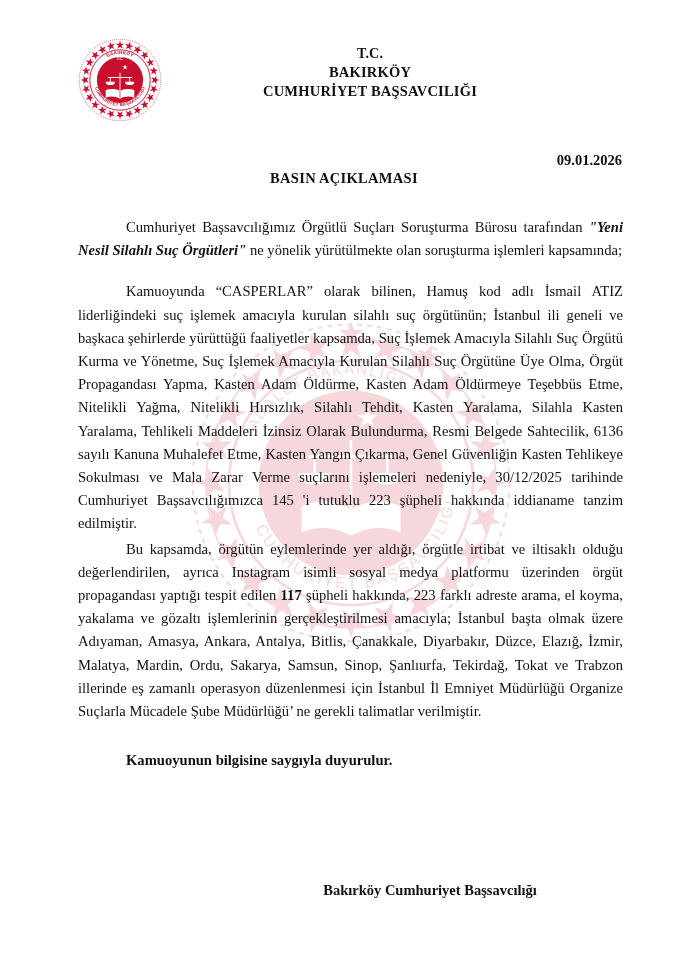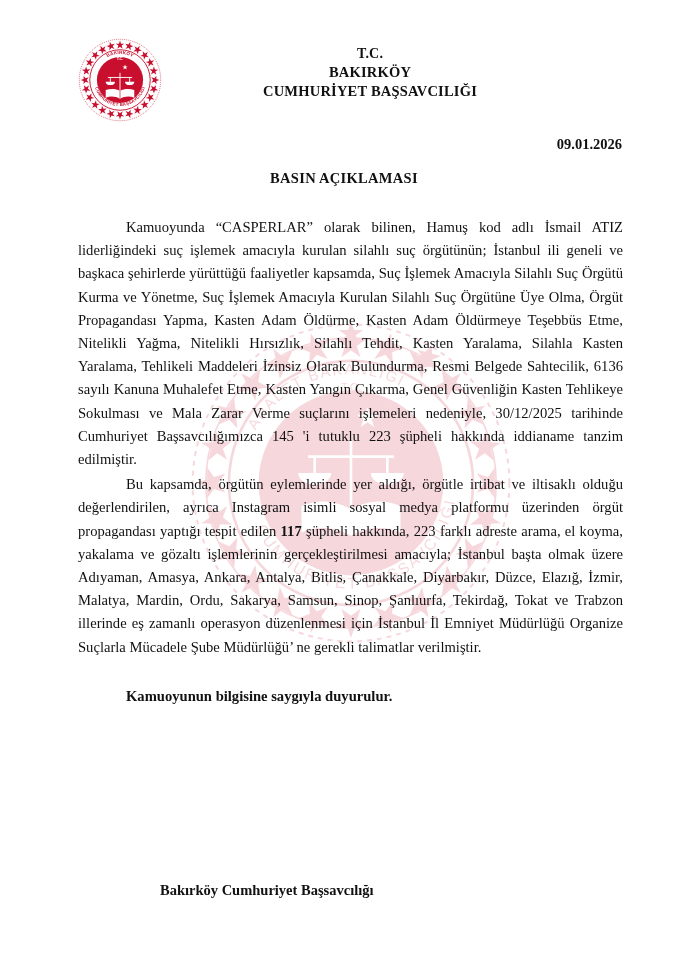--- a/index.html
+++ b/index.html
@@ -58,21 +58,21 @@
     letter-spacing: 0.2px;
   }
   .header-titles .line1 { font-size: 14px; }
   .header-titles .line2 { font-size: 14.5px; }
   .header-titles .line3 { font-size: 14.5px; }
 
   
   .date {
     position: absolute;
     right: 78px;
-    top: 136px;
+    top: 152px;
     font-weight: bold;
     font-size: 14.5px;
     z-index: 2;
   }
 
   
   .doc-title {
     position: absolute;
     left: 0;
     top: 170px;
@@ -108,21 +108,21 @@
   b.q { font-weight: bold; font-style: italic; }
   b.num { font-weight: bold; }
 
   
   .signature {
     position: absolute;
     left: 0;
     top: 882px;
     width: 700px;
     z-index: 2;
-    text-align: left;
+    text-align: center;
     font-weight: bold;
     font-size: 14.5px;
   }
   .signature .inner {
     display: inline-block;
     margin-left: 160px;
   }
 </style>
 </head>
 <body>
@@ -282,20 +282,21 @@
       <div class="line3">CUMHURİYET BAŞSAVCILIĞI</div>
     </div>
   </div>
 
   <div class="date">09.01.2026</div>
 
   <div class="doc-title">BASIN AÇIKLAMASI</div>
 
   <div class="body-text">
 
+    <p class="para"><span>Cumhuriyet Başsavcılığımız Örgütlü Suçları Soruşturma Bürosu tarafından </span><b class="q">"Yeni Nesil Silahlı Suç Örgütleri"</b><span> ne yönelik yürütülmekte olan soruşturma işlemleri kapsamında;</span></p>
 
     <p class="para">Kamuoyunda  “CASPERLAR”  olarak bilinen, Hamuş kod adlı İsmail ATIZ liderliğindeki suç işlemek amacıyla kurulan silahlı suç örgütünün; İstanbul ili geneli ve başkaca şehirlerde yürüttüğü faaliyetler kapsamda, Suç İşlemek Amacıyla Silahlı Suç Örgütü Kurma ve Yönetme, Suç İşlemek Amacıyla Kurulan Silahlı Suç Örgütüne Üye Olma, Örgüt Propagandası Yapma, Kasten Adam Öldürme, Kasten Adam Öldürmeye Teşebbüs Etme, Nitelikli Yağma, Nitelikli Hırsızlık, Silahlı Tehdit, Kasten Yaralama, Silahla Kasten Yaralama, Tehlikeli Maddeleri İzinsiz Olarak Bulundurma, Resmi Belgede Sahtecilik, 6136 sayılı Kanuna Muhalefet Etme, Kasten Yangın Çıkarma, Genel Güvenliğin Kasten Tehlikeye Sokulması ve Mala Zarar Verme  suçlarını işlemeleri nedeniyle, 30/12/2025 tarihinde Cumhuriyet Başsavcılığımızca 145 'i tutuklu 223 şüpheli hakkında iddianame tanzim edilmiştir.</p>
 
 
     <p class="para tight"><span>Bu kapsamda, örgütün eylemlerinde yer aldığı, örgütle irtibat ve iltisaklı olduğu değerlendirilen, ayrıca Instagram isimli sosyal medya platformu üzerinden örgüt propagandası yaptığı tespit edilen </span><b class="num">117</b><span> şüpheli hakkında, 223 farklı adreste arama, el koyma, yakalama ve gözaltı işlemlerinin gerçekleştirilmesi amacıyla; İstanbul başta olmak üzere Adıyaman, Amasya, Ankara, Antalya, Bitlis, Çanakkale, Diyarbakır, Düzce, Elazığ, İzmir, Malatya, Mardin, Ordu, Sakarya, Samsun, Sinop, Şanlıurfa, Tekirdağ, Tokat ve Trabzon illerinde eş zamanlı operasyon düzenlenmesi için İstanbul İl Emniyet Müdürlüğü Organize Suçlarla Mücadele Şube Müdürlüğü’ ne gerekli talimatlar verilmiştir.</span></p>
 
     <p class="para closing">Kamuoyunun bilgisine saygıyla duyurulur.</p>
   </div>
 
   <div class="signature">

